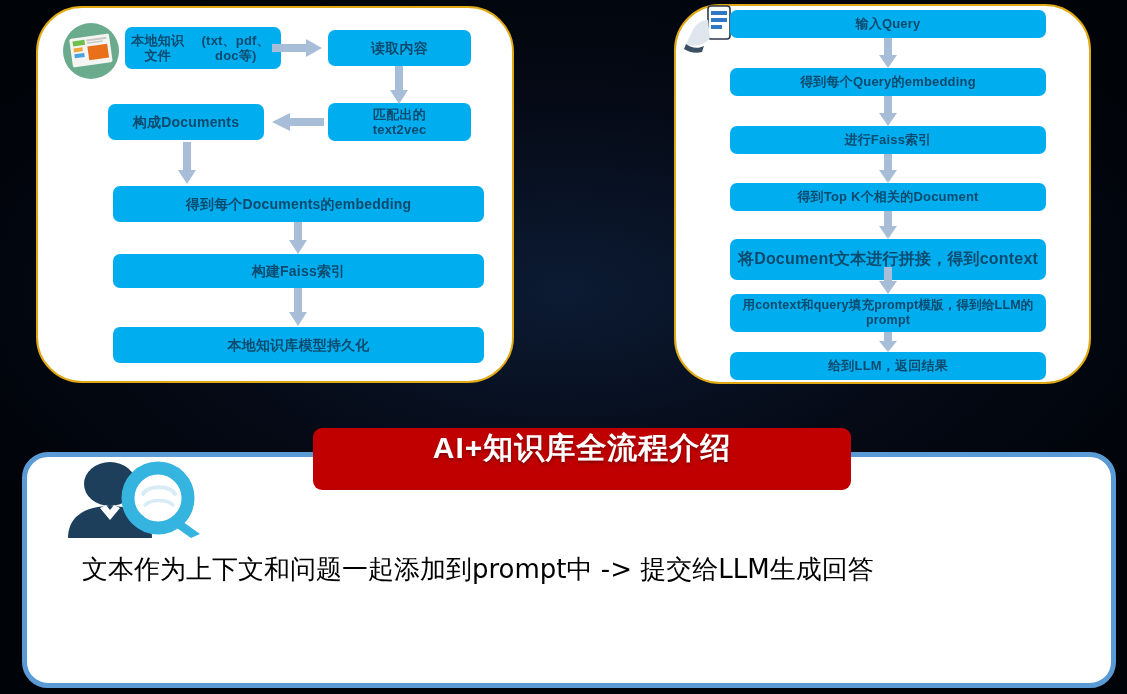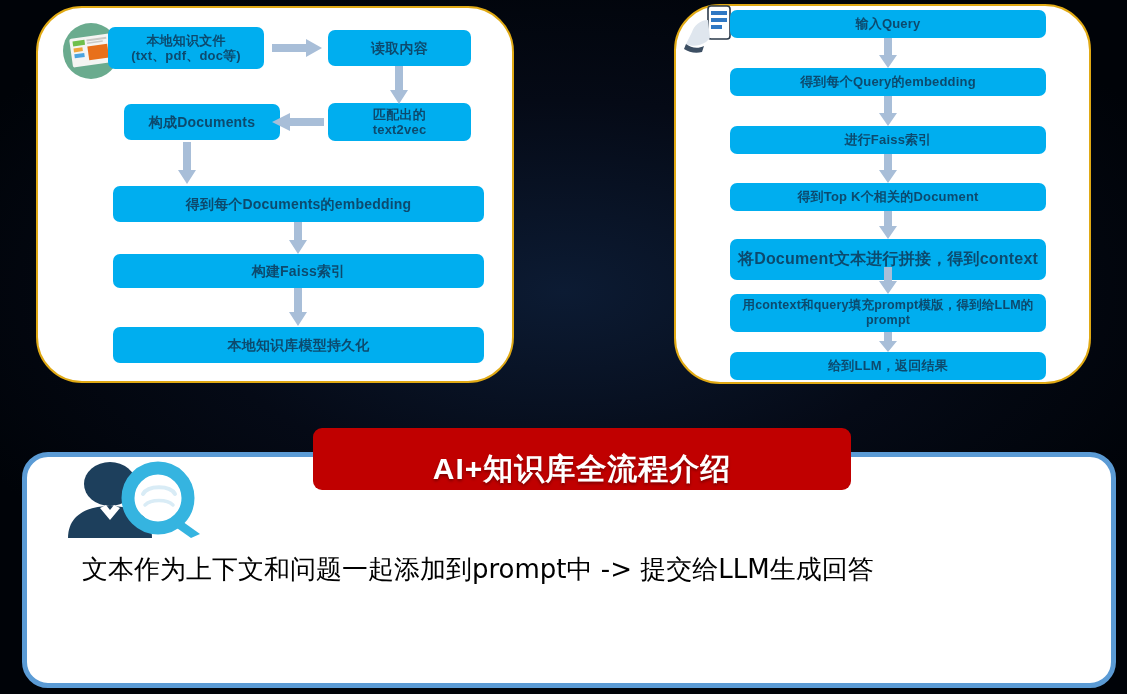--- a/index.html
+++ b/index.html
@@ -98,21 +98,21 @@
   
   .title-banner {
     position: absolute;
     left: 313px;
     top: 428px;
     width: 538px;
     height: 62px;
     background: #c00000;
     border-radius: 9px;
     display: flex;
-    align-items: flex-end;
+    align-items: flex-start;
     justify-content: center;
     color: #ffffff;
     font-size: 30px;
     font-weight: bold;
     letter-spacing: 1px;
     text-shadow: 0 2px 3px rgba(0,0,0,.35);
     z-index: 6;
   }
 
   
@@ -152,35 +152,35 @@
       <rect x="12" y="17" width="12" height="5" fill="#6fbf4b"></rect>
       <rect x="12" y="24" width="9" height="4" fill="#f0a63c"></rect>
       <rect x="12" y="30" width="10" height="4" fill="#4aa3df"></rect>
       <rect x="26" y="24" width="20" height="14" fill="#e8701a"></rect>
       <rect x="26" y="17" width="20" height="2" fill="#c9c9c5"></rect>
       <rect x="26" y="20" width="16" height="1.6" fill="#c9c9c5"></rect>
     </g>
   </svg>
 </div>
 
-<div class="fbox" style="left:108px; top:27px; width:156px; height:42px; font-size:13px; flex-direction:column;">
+<div class="fbox" style="left:125px; top:27px; width:156px; height:42px; font-size:13px; ">
   <span>本地知识文件</span>
   <span>(txt、pdf、doc等)</span>
 </div>
 
 <div class="fbox" style="left:328px; top:30px; width:143px; height:36px; font-size:14px;">
   <span>读取内容</span>
 </div>
 
 <div class="fbox" style="left:328px; top:103px; width:143px; height:38px; font-size:13px; flex-direction:column;">
   <span>匹配出的</span>
   <span>text2vec</span>
 </div>
 
-<div class="fbox" style="left:108px; top:104px; width:156px; height:36px; font-size:14px;margin-left:16px;">
+<div class="fbox" style="left:108px; top:104px; width:156px; height:36px; font-size:14px;">
   <span>构成Documents</span>
 </div>
 
 <div class="fbox" style="left:113px; top:186px; width:371px; height:36px; font-size:14px;">
   <span>得到每个Documents的embedding</span>
 </div>
 
 <div class="fbox" style="left:113px; top:254px; width:371px; height:34px; font-size:14px;">
   <span>构建Faiss索引</span>
 </div>

